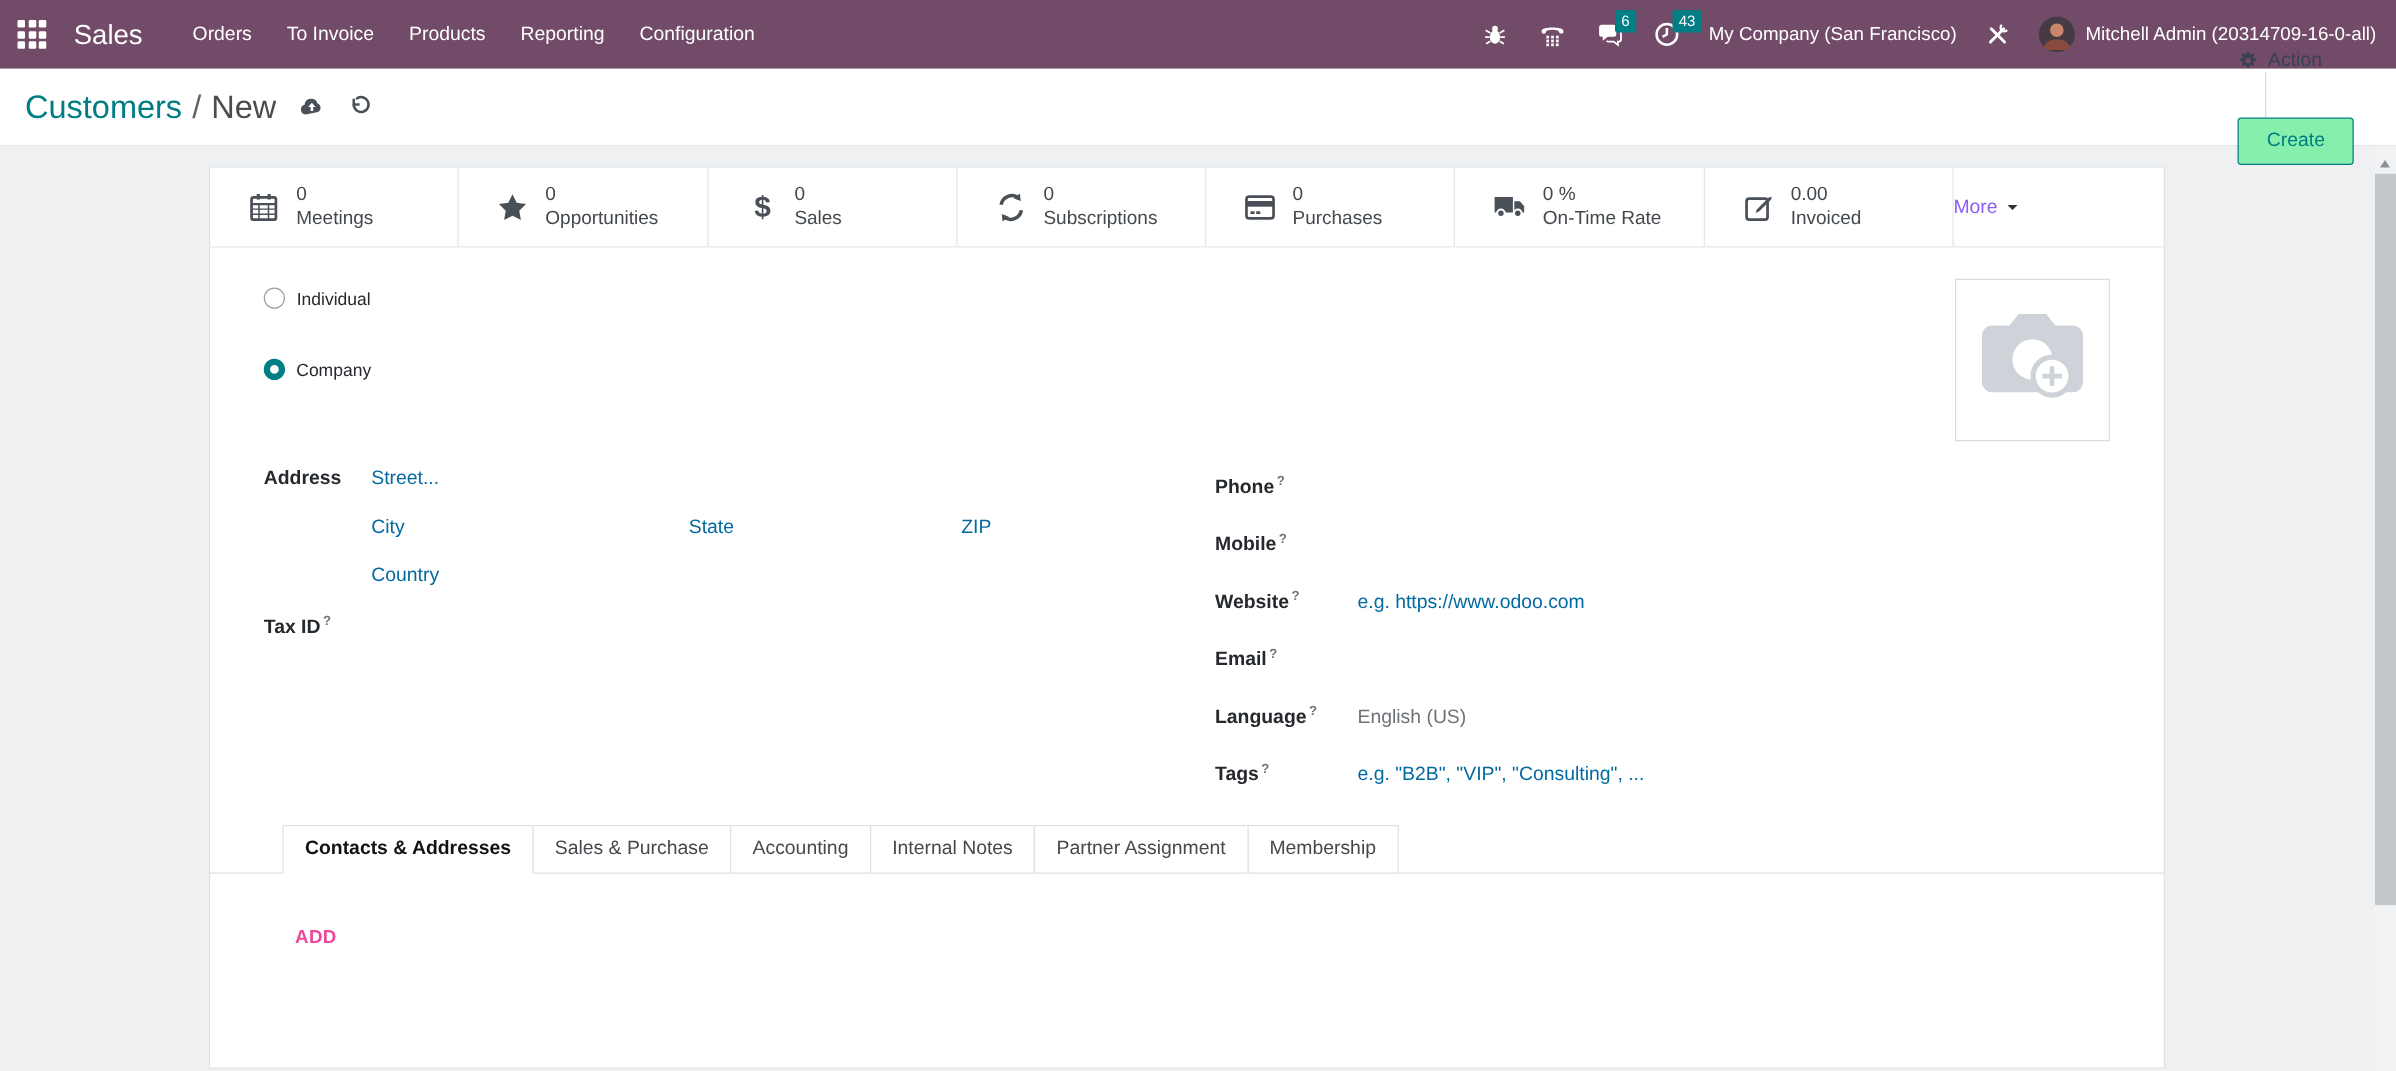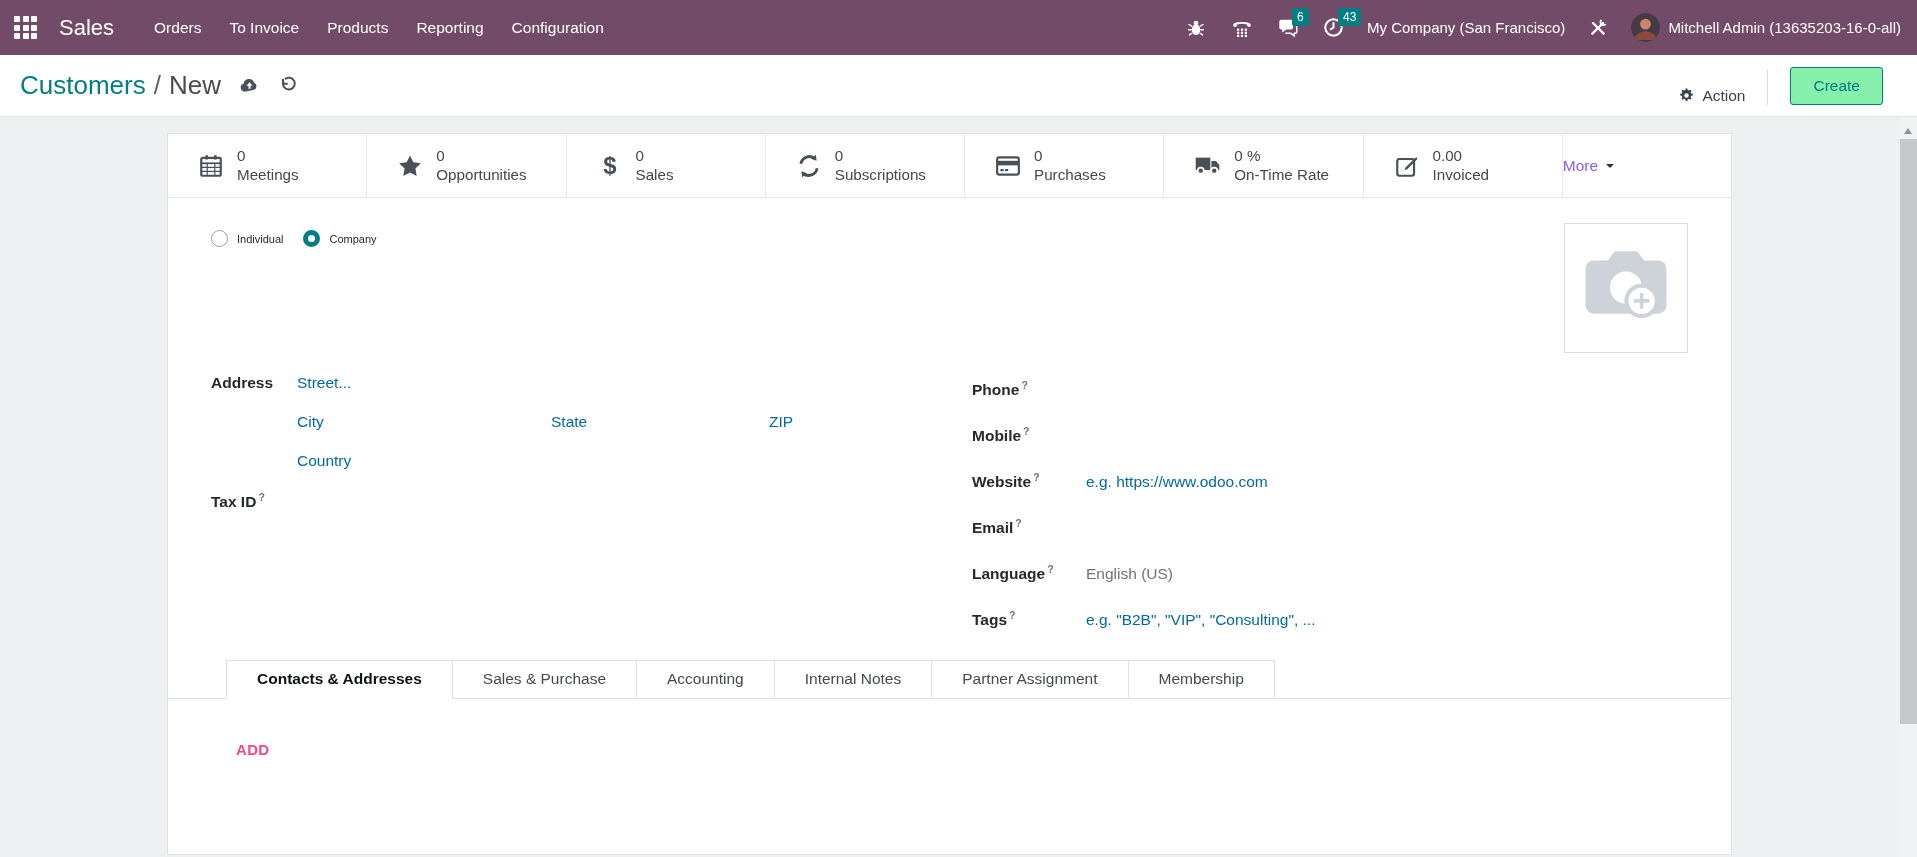--- a/index.html
+++ b/index.html
@@ -27,21 +27,21 @@
 
   
   .control-panel { position:absolute; top:55px; left:0; width:1917px; height:62px;
                    background:#fff; border-bottom:1px solid #e2e4e8;
                    display:flex; align-items:center; padding:0 20px; }
   .breadcrumb { font-size:26px; display:flex; align-items:center; }
   .bc-parent { color:#017e84; cursor:pointer; }
   .bc-sep { color:#5f6368; margin:0 8px; }
   .bc-current { color:#4c4c4c; }
   .bc-icon { margin-left:18px; display:flex; align-items:center; cursor:pointer; }
-  .cp-right { margin-left:auto; display:flex; align-items:flex-end; }
+  .cp-right { margin-left:auto; display:flex; align-items:flex-start;flex-direction:column; }
   .action-menu { display:flex; align-items:center; gap:7px; font-size:15.5px;
                  color:#374151; cursor:pointer; }
   .cp-divider { width:1px; height:36px; background:#d9dbdf; margin:0 22px; }
   .create-btn { background:#86efac; border:1px solid #017e84; color:#017e84;
                 font-family:inherit; font-size:15.5px; padding:9px 22px;
                 border-radius:3px; cursor:pointer; margin-right:14px; }
 
   
   .page { position:absolute; top:117px; left:0; width:1900px; height:740px; }
   .sheet { position:absolute; left:167px; top:16px; width:1565px; height:722px;
@@ -50,22 +50,22 @@
   .stat-row { display:flex; height:64px; border-bottom:1px solid #e4e6e9; }
   .stat-btn { flex:1; display:flex; align-items:center; gap:13px; padding-left:30px;
               border-right:1px solid #e4e6e9; cursor:pointer; }
   .more-btn { flex:1; display:flex; align-items:center; 
               gap:8px; cursor:pointer; font-size:15.5px; color:#8b5cf6; }
   .stat-text { display:flex; flex-direction:column; line-height:1.22;
                font-size:15.2px; color:#43484d; }
   .caret-down { width:0; height:0; border:4.5px solid transparent;
                 border-top-color:#2f3337; margin-top:4px; }
 
-  .radio-row { position:absolute; left:43px; top:96px; display:flex; gap:20px;
-               align-items:center; font-size:11px; color:#25292d; }
+  .radio-row { position:absolute; left:43px; top:96px; display:flex; gap:40px;
+               align-items:center; font-size:14px; color:#25292d;flex-direction:column; }
   .radio-opt { display:flex; align-items:center; gap:9px; cursor:pointer; }
   .radio-circle { width:17px; height:17px; border-radius:50%;
                   border:1px solid #9aa0a6; background:#fff; }
   .radio-circle.checked { border:5px solid #017e84; }
 
   .camera-box { position:absolute; left:1396px; top:89px; width:124px; height:130px;
                 border:1px solid #dadcdf; display:flex; align-items:center;
                 justify-content:center; cursor:pointer; }
 
   .left-col { position:absolute; left:43px; top:240px; width:720px; font-size:15.5px; }
@@ -78,21 +78,21 @@
   .right-col .flabel { width:114px; flex:0 0 114px; }
   .flabel sup { color:#6c757d; font-size:10.5px; font-weight:bold; margin-left:2px; }
   .placeholder { color:#0369a1; cursor:text; }
   .fvalue { color:#6d7277; cursor:text; }
   .city-span { flex:0 0 254px; } .state-span { flex:0 0 218px; }
   .taxid-row { margin-top:6px; }
 
   .notebook { position:absolute; left:0; top:525px; width:100%; height:40px;
               border-bottom:1px solid #dee2e6; display:flex; align-items:flex-end;
               padding-left:58px; }
-  .tab { font-size:15.5px; color:#45494e; background:#fff; padding:9px 30px 10px;
+  .tab { font-size:15.5px; color:#45494e; background:#fff; padding:9px 17px 10px;
          border:1px solid #dee2e6; margin-bottom:-1px; cursor:pointer; white-space:nowrap; }
   .tab + .tab { margin-left:-1px; }
   .tab.active { font-weight:bold; color:#101316; border-bottom-color:#fff; }
 
   .add-link { position:absolute; left:68px; top:607px; color:#ec4899;
               font-size:15px; font-weight:bold; letter-spacing:.3px; cursor:pointer; }
 
   
   .scrollbar { position:absolute; right:0; top:117px; width:17px; height:740px;
                background:#f1f2f4; }
@@ -177,21 +177,21 @@
       </svg>
     </div>
     <div class="user-menu">
       <span class="avatar">
         <svg viewBox="0 0 30 30" width="29" height="29">
           <circle cx="15" cy="15" r="15" fill="#463a44"></circle>
           <circle cx="15" cy="11.5" r="5.6" fill="#c9866b"></circle>
           <path d="M3.5 28 a11.5 9 0 0 1 23 0 z" fill="#8a4a3d"></path>
         </svg>
       </span>
-      <span class="user-name">Mitchell Admin (13635203-16-0-all)</span>
+      <span class="user-name">Mitchell Admin (20314709-16-0-all)</span>
     </div>
   </div>
 </header>
 
 <section class="control-panel">
   <div class="breadcrumb">
     <span class="bc-parent">Customers</span>
     <span class="bc-sep">/</span>
     <span class="bc-current">New</span>
   </div>

